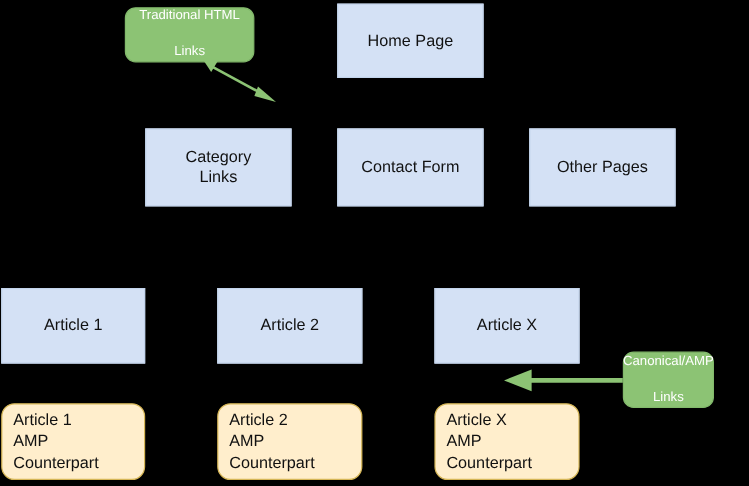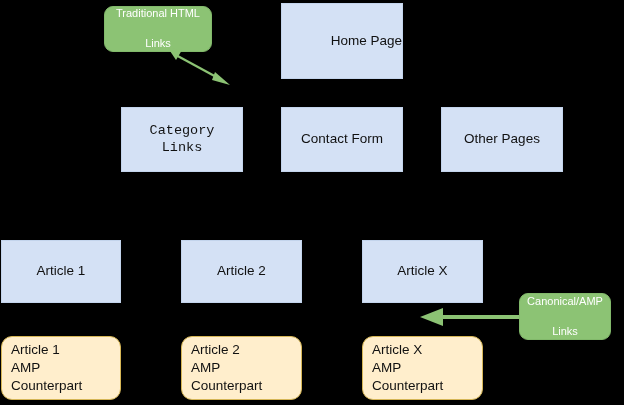--- a/index.html
+++ b/index.html
@@ -66,25 +66,25 @@
 </head>
 <body>
 
 <div id="canvas">
 
   <div class="node callout" style="left:104px; top:6px; width:108px; height:46px; flex-direction:column;">
     <span>Traditional HTML</span>
     <span>Links</span>
   </div>
 
-  <div class="node page-box" style="left:281px; top:3px; width:122px; height:76px;justify-content:flex-end;">
+  <div class="node page-box" style="left:281px; top:3px; width:122px; height:62px;">
     <span>Home Page</span>
   </div>
 
-  <div class="node page-box" style="left:121px; top:107px; width:122px; height:65px; flex-direction:column;font-family:Liberation Mono, monospace;">
+  <div class="node page-box" style="left:121px; top:107px; width:122px; height:65px; flex-direction:column;">
     <span>Category</span>
     <span>Links</span>
   </div>
 
   <div class="node page-box" style="left:441px; top:107px; width:122px; height:65px;">
     <span>Other Pages</span>
   </div>
 
   <div class="node page-box" style="left:281px; top:107px; width:122px; height:65px;">
     <span>Contact Form</span>
@@ -113,21 +113,21 @@
     <span>AMP</span>
     <span>Counterpart</span>
   </div>
 
   <div class="node amp-box" style="left:362px; top:336px; width:121px; height:64px; flex-direction:column; align-items:flex-start; justify-content:center;">
     <span>Article X</span>
     <span>AMP</span>
     <span>Counterpart</span>
   </div>
 
-  <div class="node callout" style="left:519px; top:293px; width:92px; height:47px; flex-direction:column;">
+  <div class="node callout" style="left:519px; top:293px; width:76px; height:47px; flex-direction:column;">
     <span>Canonical/AMP</span>
     <span>Links</span>
   </div>
 
   <svg class="arrow-layer" viewBox="0 0 624 405">
 
     <polygon points="168,48 182,50 176,60" fill="#8cc374"></polygon>
 
     <g>
       <line x1="174" y1="54" x2="220" y2="79" stroke="#8cc374" stroke-width="2.2"></line>

